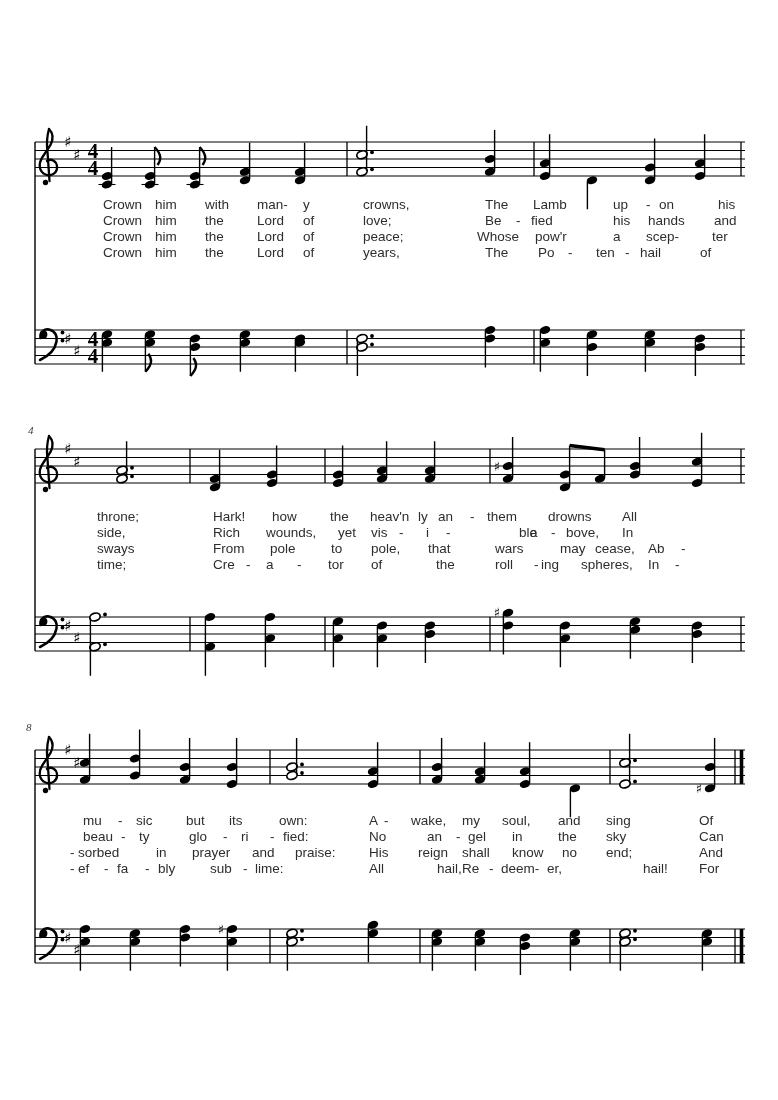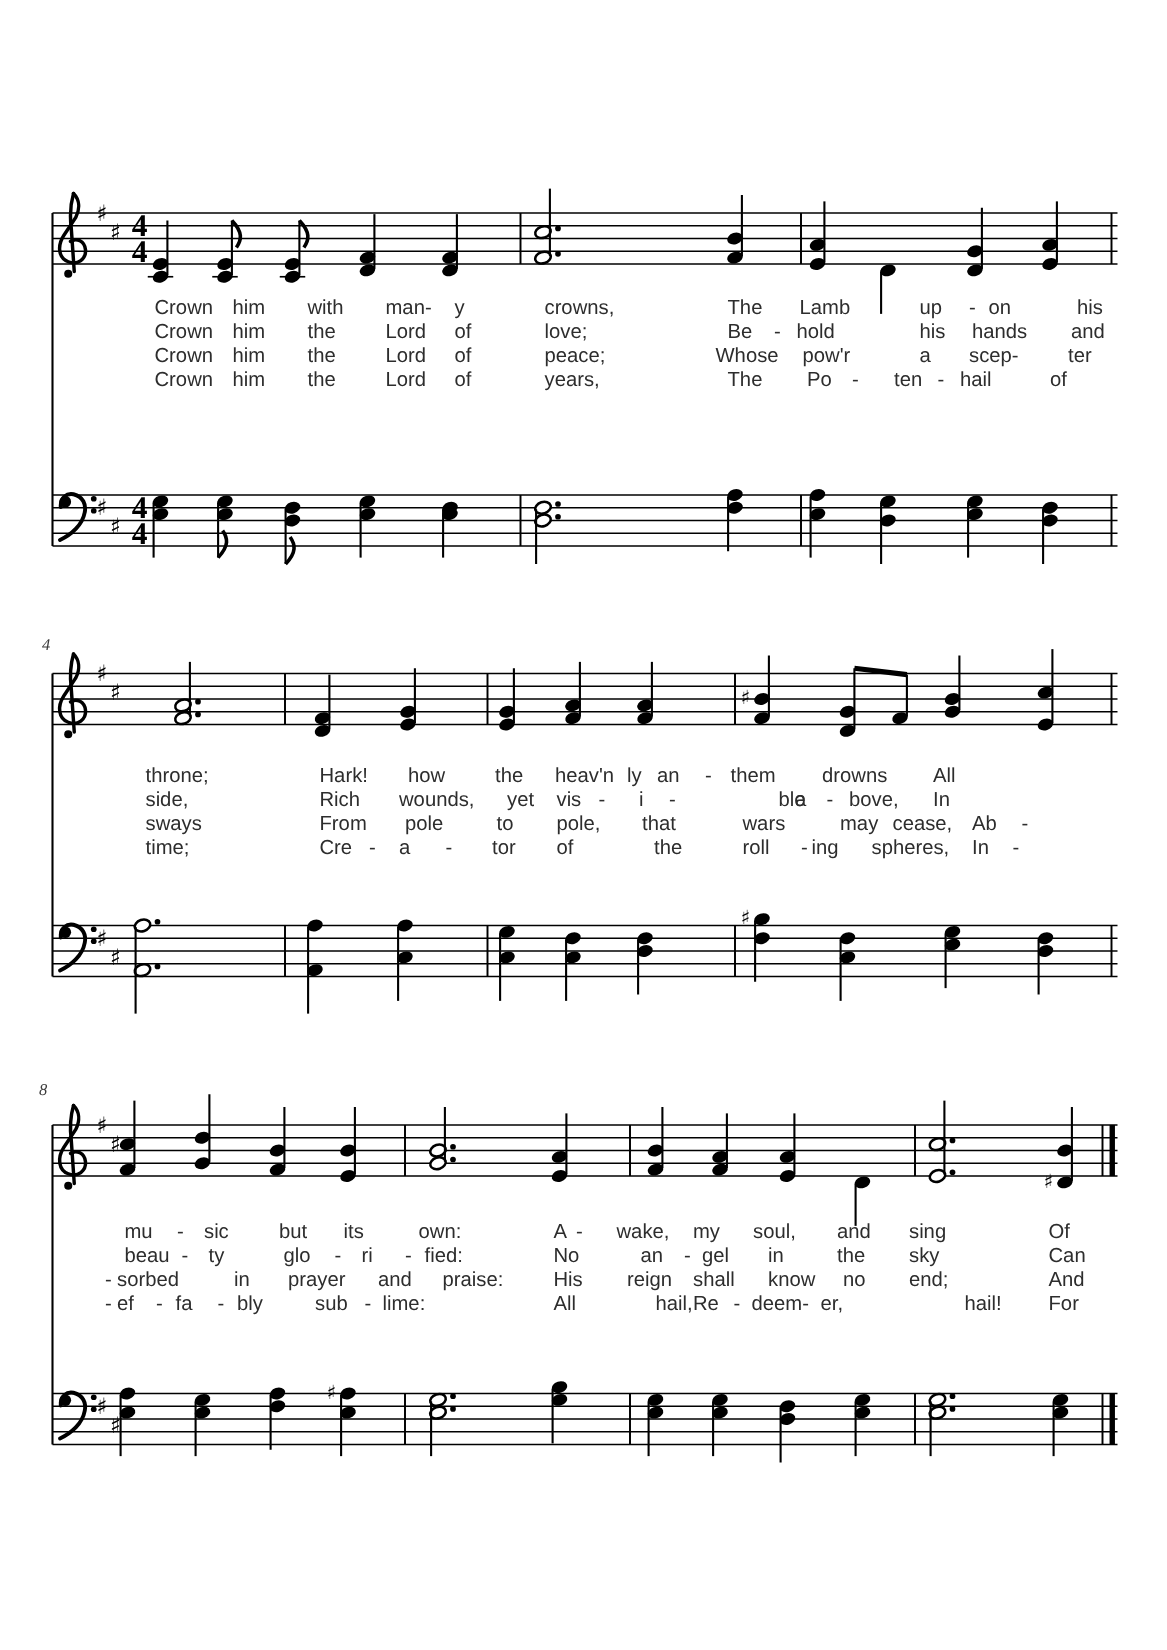--- a/index.html
+++ b/index.html
@@ -555,21 +555,21 @@
       <span class="syll" style="left: 659px; top: 197px;">on</span>
       <span class="syll" style="left: 718px; top: 197px;">his</span>
       <span class="syll" style="left: 103px; top: 213px;">Crown</span>
       <span class="syll" style="left: 155px; top: 213px;">him</span>
       <span class="syll" style="left: 205px; top: 213px;">the</span>
       <span class="syll" style="left: 257px; top: 213px;">Lord</span>
       <span class="syll" style="left: 303px; top: 213px;">of</span>
       <span class="syll" style="left: 363px; top: 213px;">love;</span>
       <span class="syll" style="left: 485px; top: 213px;">Be</span>
       <span class="syll" style="left: 516px; top: 213px;">-</span>
-      <span class="syll" style="left: 531px; top: 213px;">hold</span>
+      <span class="syll" style="left: 531px; top: 213px;">fied</span>
       <span class="syll" style="left: 613px; top: 213px;">his</span>
       <span class="syll" style="left: 648px; top: 213px;">hands</span>
       <span class="syll" style="left: 714px; top: 213px;">and</span>
       <span class="syll" style="left: 103px; top: 229px;">Crown</span>
       <span class="syll" style="left: 155px; top: 229px;">him</span>
       <span class="syll" style="left: 205px; top: 229px;">the</span>
       <span class="syll" style="left: 257px; top: 229px;">Lord</span>
       <span class="syll" style="left: 303px; top: 229px;">of</span>
       <span class="syll" style="left: 363px; top: 229px;">peace;</span>
       <span class="syll" style="left: 477px; top: 229px;">Whose</span>

